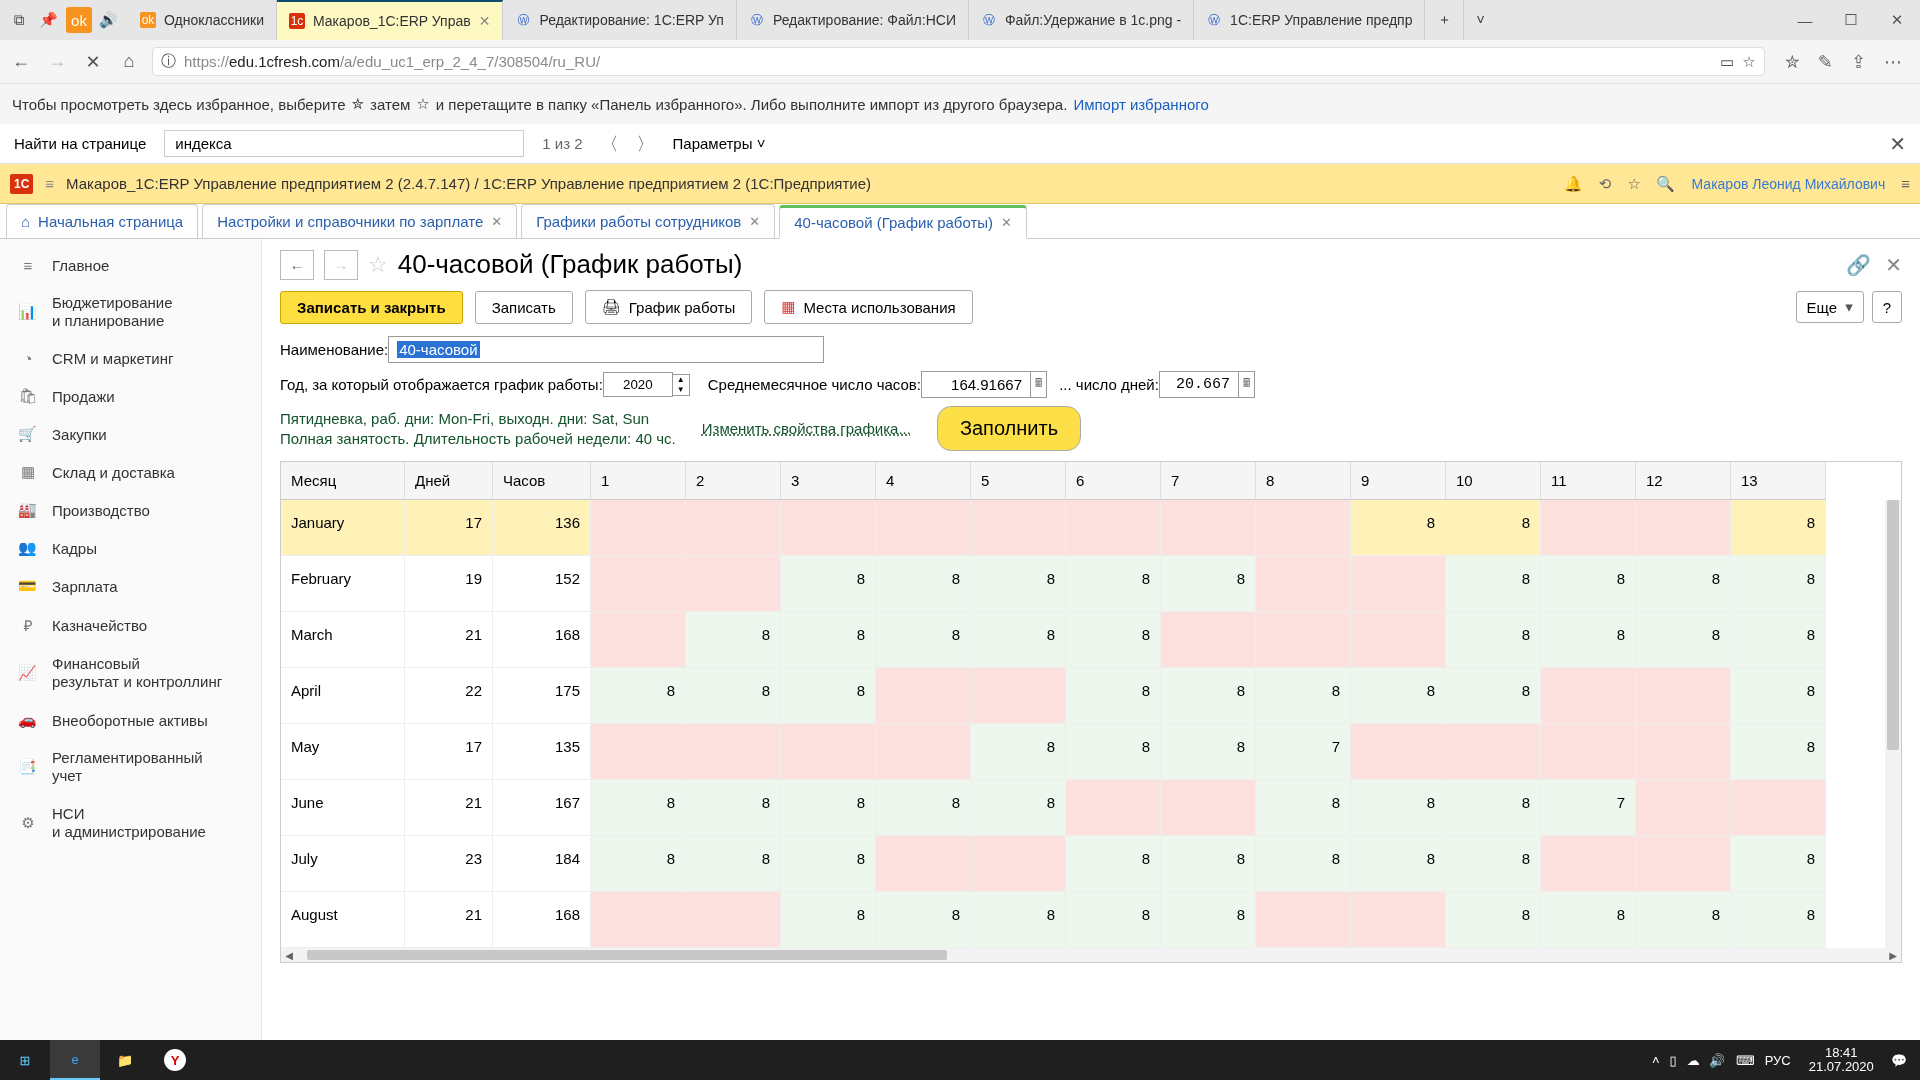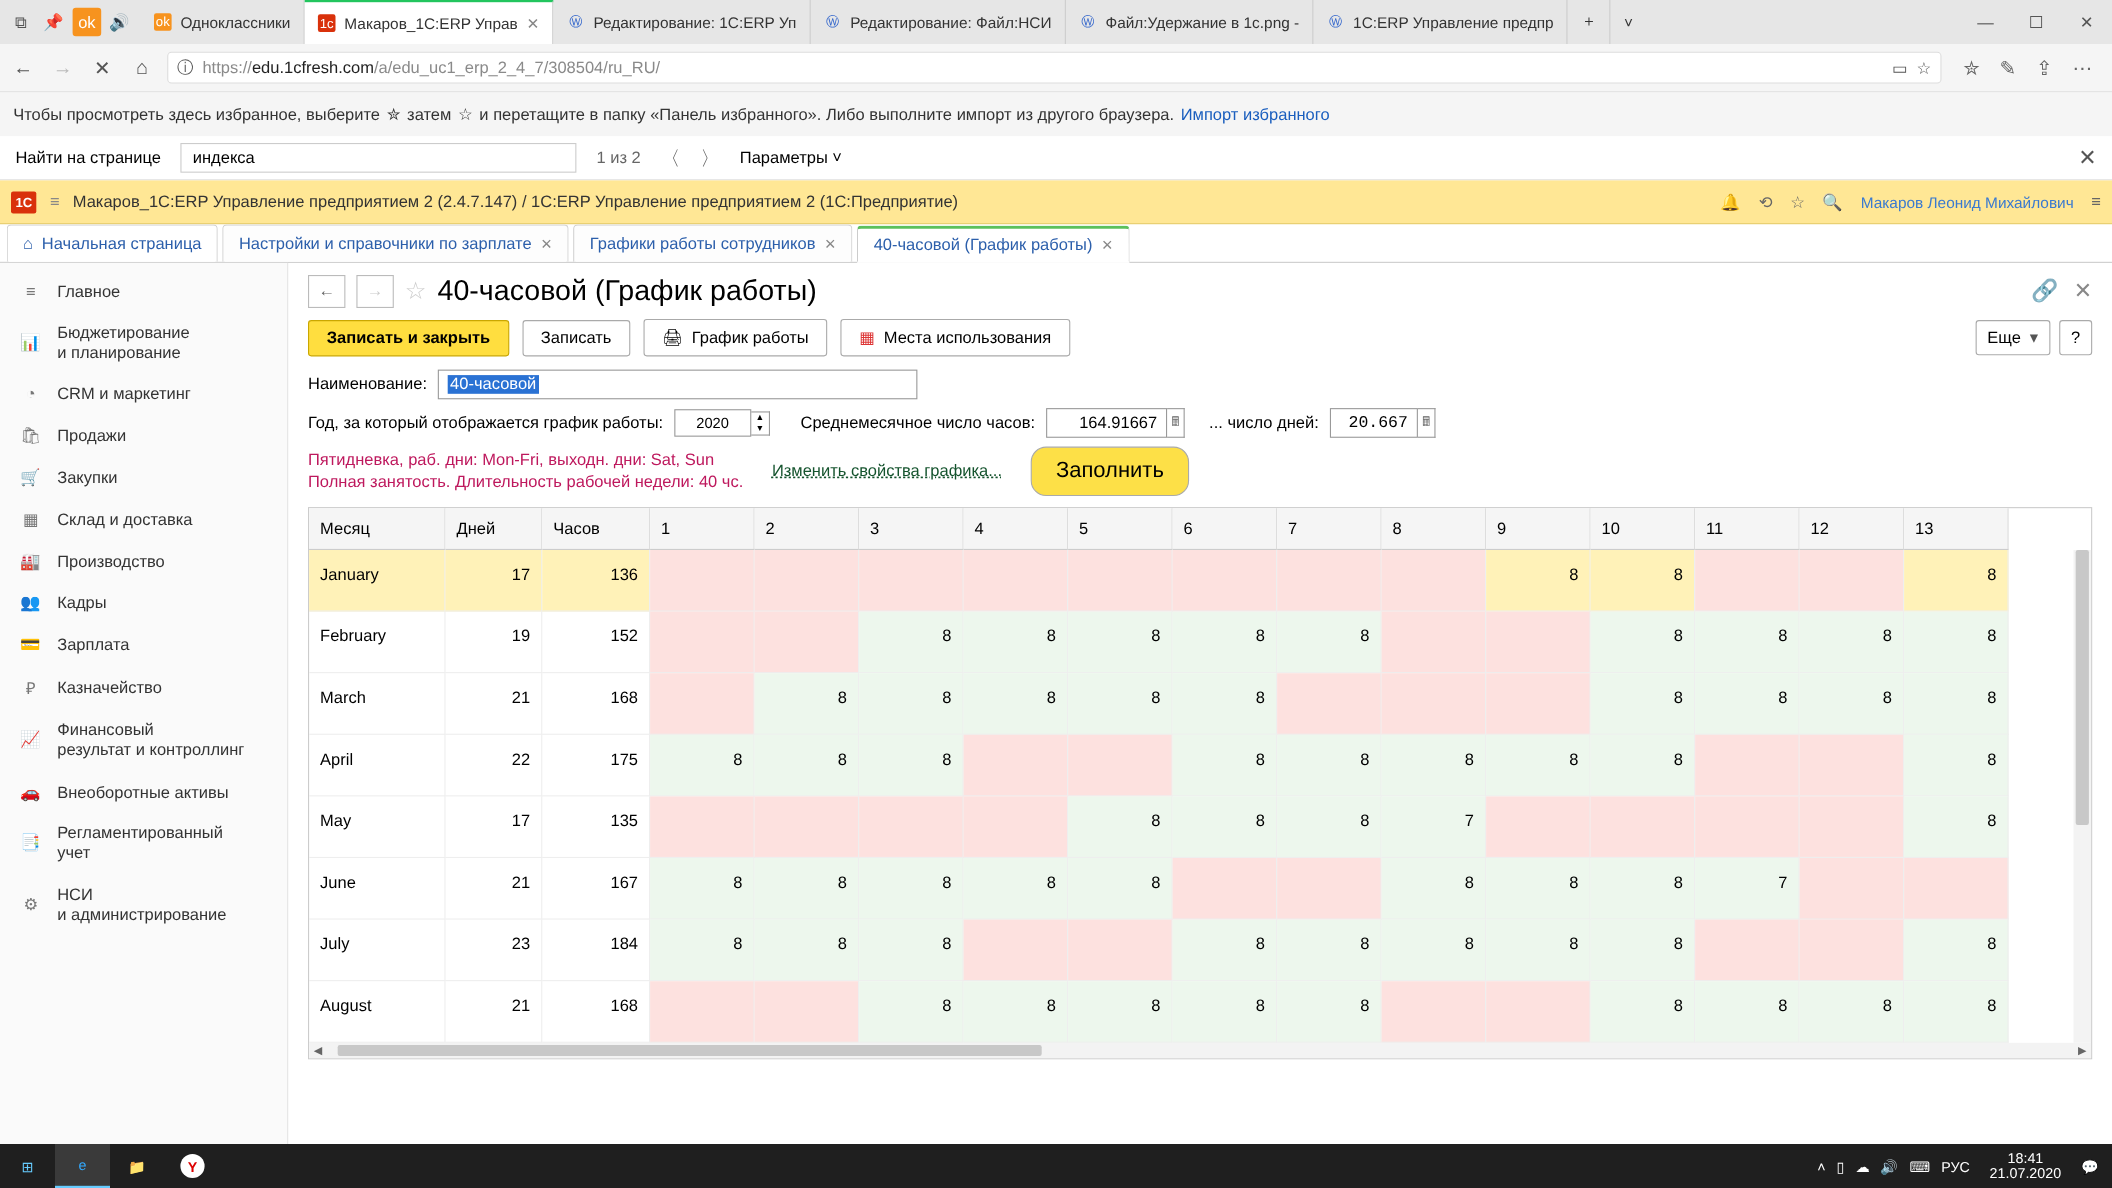--- a/index.html
+++ b/index.html
@@ -3,21 +3,21 @@
 <meta charset="utf-8">
 <style>
 * { box-sizing: border-box; margin: 0; padding: 0; font-family: "Segoe UI", Arial, sans-serif; }
 body { width: 1920px; height: 1080px; overflow: hidden; background: #fff; font-size: 15px; }
 
 
 .browser-tabs { height: 40px; background: #e6e6e6; display: flex; align-items: stretch; }
 .sys-btns { display: flex; align-items: center; gap: 4px; padding: 0 6px; }
 .sys-btn { width: 26px; height: 26px; display:flex; align-items:center; justify-content:center; color:#555; }
 .tab { display:flex; align-items:center; gap:8px; padding:0 12px; border-right:1px solid #ccc; max-width: 260px; font-size:14px; color:#333; white-space:nowrap; overflow:hidden; }
-.tab.active { background:#ffffff; border-top:2px solid #22c55e; }
+.tab.active { background:#fef9c3; border-top:2px solid #0c4a6e; }
 .tab .tabclose { color:#888; font-size:14px; }
 .tab .favicon { width:16px; height:16px; display:inline-flex; align-items:center; justify-content:center; font-size:12px; border-radius:2px;}
 .winctrl { margin-left:auto; display:flex; }
 .winctrl div { width:46px; display:flex; align-items:center; justify-content:center; color:#555; }
 
 .addr-bar { height:44px; background:#f5f5f5; display:flex; align-items:center; gap:10px; padding:0 8px; border-bottom:1px solid #ddd;}
 .addr-bar .nav { width:26px; text-align:center; color:#555; font-size:18px;}
 .url { flex:1; display:flex; align-items:center; gap:8px; border:1px solid #ddd; border-radius:4px; background:#fff; padding:4px 8px; font-size:15px; color:#555;}
 .url .grey{color:#8a8a8a;} .url .black{color:#222;}
 .addr-icons{ display:flex; gap:18px; color:#666; font-size:18px; padding:0 10px;}
@@ -65,32 +65,32 @@
 .pg-right{ margin-left:auto; display:flex; gap:14px; color:#888; font-size:20px;}
 
 .toolbar{ display:flex; align-items:center; gap:12px; margin-bottom:12px;}
 .btn{ border:1px solid #aaa; border-radius:3px; background:#fff; padding:7px 16px; font-size:15px; display:flex; align-items:center; gap:8px; cursor:pointer;}
 .btn.yellow{ background:#ffde3f; font-weight:bold; border-color:#caa700;}
 .toolbar-right{ margin-left:auto; display:flex; gap:8px;}
 .btn.small{ padding:6px 10px;}
 .drop::after{ content:" ▾"; color:#555;}
 
 .fields{ display:flex; flex-direction:column; gap:8px; margin-bottom:10px;}
-.frow{ display:flex; align-items:center; gap:10px; font-size:15px;}
+.frow{ display:flex; align-items:center; font-size:15px;}
 .field-input{ border:1px solid #999; padding:4px 8px; width:436px; font-size:15px;}
 .sel-highlight{ background:#2a72d4; color:#fff; padding:0 2px;}
 .numbox{ display:flex; align-items:center;}
 .numbox input{ border:1px solid #999; padding:4px 8px; width:70px; text-align:center;}
 .spinner{ display:flex; flex-direction:column; border:1px solid #999; border-left:none;}
 .spinner div{ font-size:8px; padding:0 4px; line-height:10px;}
 .calc-ic{ border:1px solid #999; border-left:none; padding:2px 4px; font-size:12px; color:#666;}
 .valbox{ border:1px solid #999; padding:4px 8px; width:110px; text-align:right;}
 
 .descline{ display:flex; align-items:center; gap:26px;}
-.bluetext{ color:#be185d; font-size:15px; line-height:1.3;}
+.bluetext{ color:#14532d; font-size:15px; line-height:1.3;}
 .linkblue{ color:#14532d; text-decoration:underline dotted; font-size:15px;}
 .bigbtn{ border:1px solid #aaa; background:#fde047; font-size:20px; padding:10px 22px; border-radius:14px;}
 
 
 .grid-wrap{ border:1px solid #ccc; margin-top:10px; position:relative;}
 .grid{ display:grid; grid-template-columns: 124px 88px 98px repeat(13, 95px); font-size:15px;}
 .gh{ background:#f5f5f5; border-right:1px solid #ddd; border-bottom:1px solid #ccc; padding:10px 10px; }
 .gc{ border-right:1px solid #eee; border-bottom:1px solid #eee; padding:14px 10px 24px 10px; text-align:right;}
 .gc.m{ text-align:left;}
 .gc.sel{ background:#fff2b8;}

